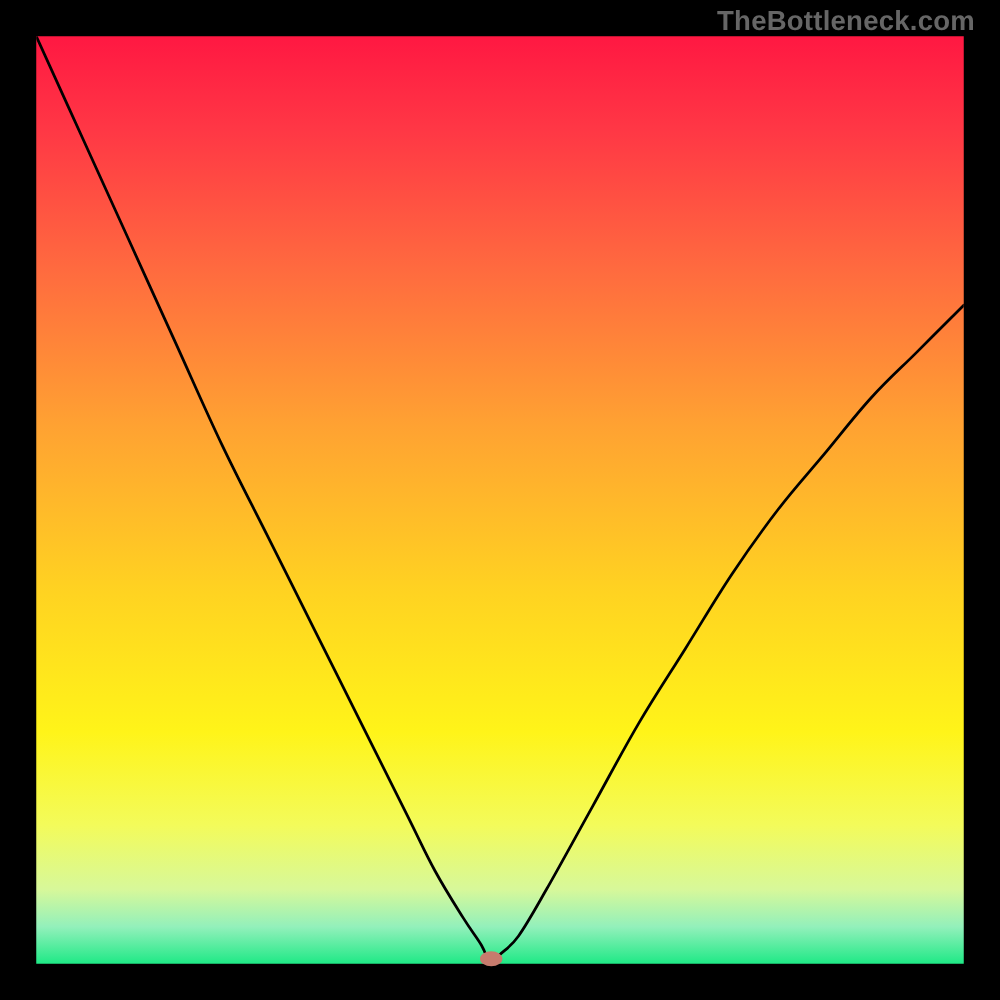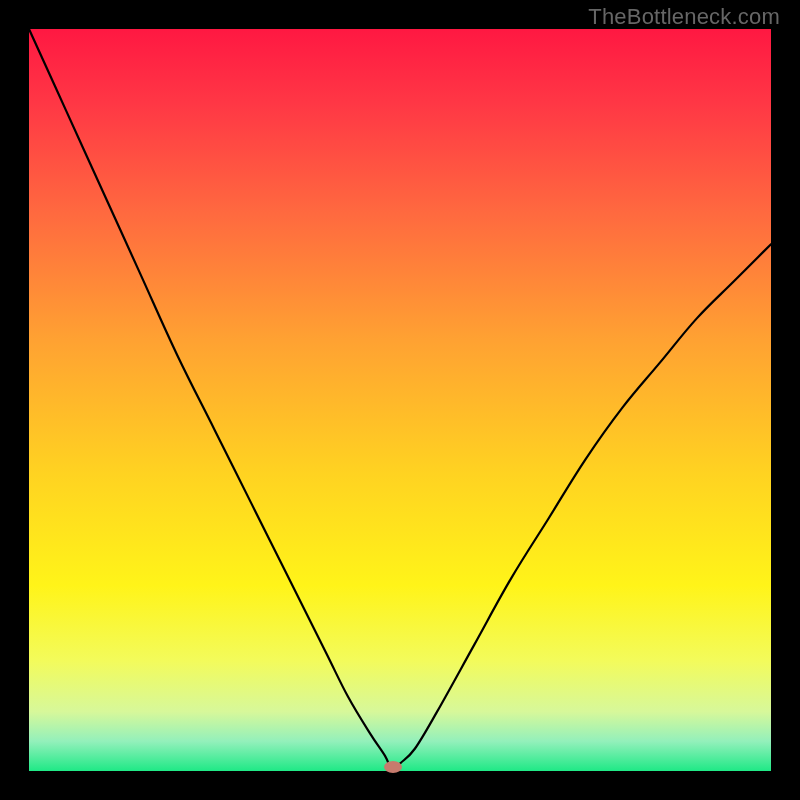--- a/index.html
+++ b/index.html
@@ -16,21 +16,21 @@
     width: 800px;
     height: 800px;
     background: #000;
   }
   .watermark {
     position: absolute;
     top: 4px;
     right: 20px;
     color: #666;
     font-size: 22px;
-    font-weight: 400;
+    font-weight: 700;
     z-index: 10;
     letter-spacing: 0.2px;
   }
   .plot-area {
     position: absolute;
     left: 29px;
     top: 29px;
     width: 742px;
     height: 742px;
   }

